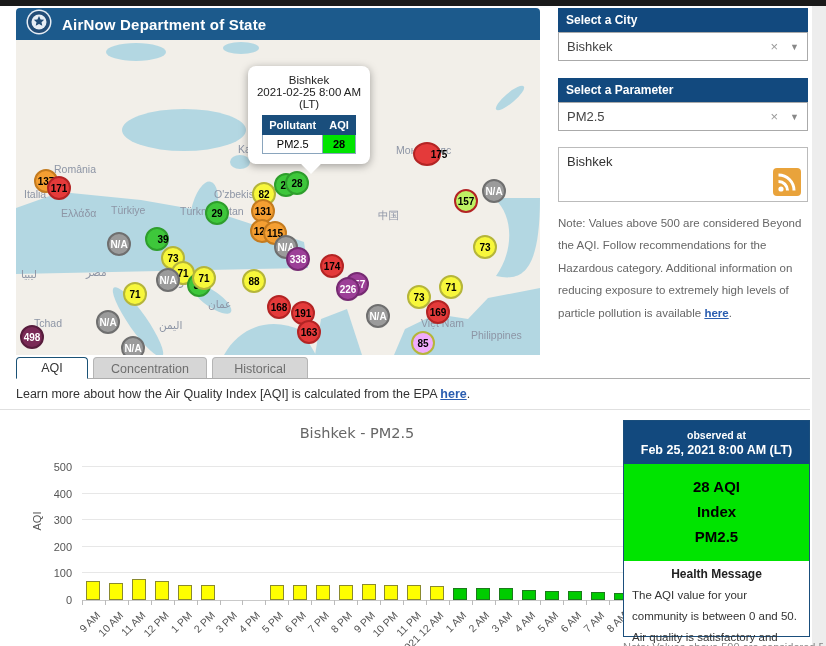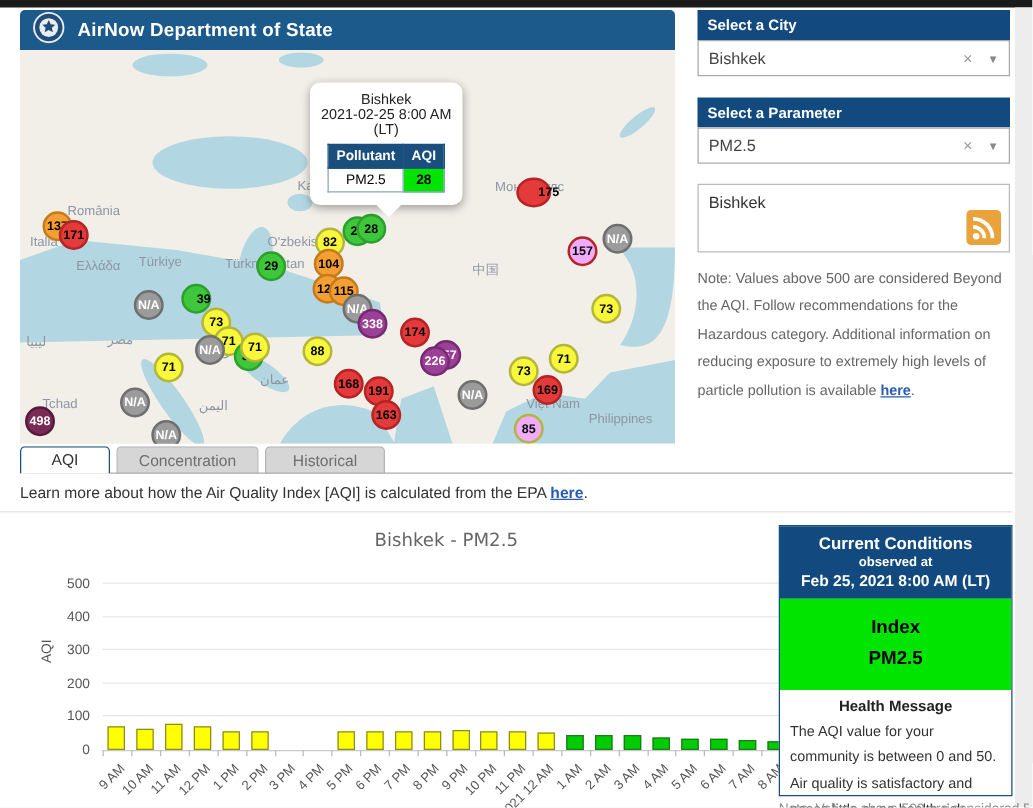--- a/index.html
+++ b/index.html
@@ -147,35 +147,35 @@
           <div class="marker" style="left: 167px; top: 233px; background: rgb(247, 247, 59); border-color: rgb(181, 181, 58); color: rgb(0, 0, 0);">71</div>
           <div class="marker" style="left: 152px; top: 240px; background: rgb(155, 155, 155); border-color: rgb(111, 111, 111); color: rgb(255, 255, 255);">N/A</div>
           <div class="marker" style="left: 183px; top: 245px; background: rgb(62, 199, 59); border-color: rgb(46, 158, 44); color: rgb(0, 0, 0);">30</div>
           <div class="marker" style="left: 188px; top: 238px; background: rgb(247, 247, 59); border-color: rgb(181, 181, 58); color: rgb(0, 0, 0);">71</div>
           <div class="marker" style="left: 119px; top: 254px; background: rgb(247, 247, 59); border-color: rgb(181, 181, 58); color: rgb(0, 0, 0);">71</div>
           <div class="marker" style="left: 92px; top: 282px; background: rgb(155, 155, 155); border-color: rgb(111, 111, 111); color: rgb(255, 255, 255);">N/A</div>
           <div class="marker" style="left: 16px; top: 297px; background: rgb(122, 42, 86); border-color: rgb(87, 28, 60); color: rgb(255, 255, 255);">498</div>
           <div class="marker" style="left: 117px; top: 308px; background: rgb(155, 155, 155); border-color: rgb(111, 111, 111); color: rgb(255, 255, 255);">N/A</div>
           <div class="marker" style="left: 201px; top: 173px; background: rgb(62, 199, 59); border-color: rgb(46, 158, 44); color: rgb(0, 0, 0);">29</div>
           <div class="marker" style="left: 248px; top: 154px; background: rgb(247, 247, 59); border-color: rgb(181, 181, 58); color: rgb(0, 0, 0);">82</div>
-          <div class="marker" style="left: 247px; top: 171px; background: rgb(245, 159, 50); border-color: rgb(196, 123, 31); color: rgb(0, 0, 0);">104</div>
+          <div class="marker" style="left: 247px; top: 171px; background: rgb(245, 159, 50); border-color: rgb(196, 123, 31); color: rgb(0, 0, 0);">131</div>
           <div class="marker" style="left: 246px; top: 191px; background: rgb(245, 159, 50); border-color: rgb(196, 123, 31); color: rgb(0, 0, 0);">121</div>
           <div class="marker" style="left: 259px; top: 193px; background: rgb(245, 159, 50); border-color: rgb(196, 123, 31); color: rgb(0, 0, 0);">115</div>
           <div class="marker" style="left: 270px; top: 207px; background: rgb(155, 155, 155); border-color: rgb(111, 111, 111); color: rgb(255, 255, 255);">N/A</div>
           <div class="marker" style="left: 282px; top: 219px; background: rgb(156, 63, 151); border-color: rgb(118, 42, 114); color: rgb(255, 255, 255);">338</div>
           <div class="marker" style="left: 316px; top: 226px; background: rgb(228, 58, 58); border-color: rgb(179, 36, 36); color: rgb(0, 0, 0);">174</div>
           <div class="marker" style="left: 238px; top: 241px; background: rgb(247, 247, 59); border-color: rgb(181, 181, 58); color: rgb(0, 0, 0);">88</div>
           <div class="marker" style="left: 263px; top: 267px; background: rgb(228, 58, 58); border-color: rgb(179, 36, 36); color: rgb(0, 0, 0);">168</div>
           <div class="marker" style="left: 287px; top: 273px; background: rgb(228, 58, 58); border-color: rgb(179, 36, 36); color: rgb(0, 0, 0);">191</div>
           <div class="marker" style="left: 293px; top: 292px; background: rgb(228, 58, 58); border-color: rgb(179, 36, 36); color: rgb(0, 0, 0);">163</div>
           <div class="marker" style="left: 341px; top: 244px; background: rgb(156, 63, 151); border-color: rgb(118, 42, 114); color: rgb(255, 255, 255);">457</div>
           <div class="marker" style="left: 332px; top: 249px; background: rgb(156, 63, 151); border-color: rgb(118, 42, 114); color: rgb(255, 255, 255);">226</div>
           <div class="marker" style="left: 409px; top: 114px; background: rgb(228, 58, 58); border-color: rgb(179, 36, 36); color: rgb(0, 0, 0); padding-left: 24px;">175</div>
           <div class="marker" style="left: 478px; top: 151px; background: rgb(155, 155, 155); border-color: rgb(111, 111, 111); color: rgb(255, 255, 255);">N/A</div>
-          <div class="marker" style="left: 450px; top: 161px; background: #f0abfc; border-color: rgb(179, 36, 36); color: rgb(0, 0, 0);">157</div>
+          <div class="marker" style="left: 450px; top: 161px; background: #bef264; border-color: rgb(179, 36, 36); color: rgb(0, 0, 0);">157</div>
           <div class="marker" style="left: 469px; top: 207px; background: rgb(247, 247, 59); border-color: rgb(181, 181, 58); color: rgb(0, 0, 0);">73</div>
           <div class="marker" style="left: 435px; top: 247px; background: rgb(247, 247, 59); border-color: rgb(181, 181, 58); color: rgb(0, 0, 0);">71</div>
           <div class="marker" style="left: 403px; top: 257px; background: rgb(247, 247, 59); border-color: rgb(181, 181, 58); color: rgb(0, 0, 0);">73</div>
           <div class="marker" style="left: 390px; top: 272px; background: rgb(228, 58, 58); border-color: rgb(179, 36, 36); color: rgb(0, 0, 0); margin-left: 20px;">169</div>
           <div class="marker" style="left: 362px; top: 276px; background: rgb(155, 155, 155); border-color: rgb(111, 111, 111); color: rgb(255, 255, 255);">N/A</div>
           <div class="marker" style="left: 407px; top: 303px; background: #f0abfc; border-color: rgb(181, 181, 58); color: rgb(0, 0, 0);">85</div>
           <div class="marker" style="left: 270px; top: 145px; background: rgb(62, 199, 59); border-color: rgb(46, 158, 44); color: rgb(0, 0, 0);">28</div>
           <div class="marker" style="left: 281px; top: 143px; background: rgb(62, 199, 59); border-color: rgb(46, 158, 44); color: rgb(0, 0, 0);">28</div>
         </div>
       <div class="popup">
@@ -369,25 +369,25 @@
         <div class="ytick" style="bottom: 73.6364px;">300</div>
         <div class="gridline" style="bottom: 106.182px;"></div>
         <div class="ytick" style="bottom: 100.182px;">400</div>
         <div class="gridline" style="bottom: 132.727px;"></div>
         <div class="ytick" style="bottom: 126.727px;">500</div>
       </div>
   </div>
 
   <div class="cc-card">
     <div class="cc-head">
-      <div class="l1">Current Conditions</div>
       <div class="l2">observed at</div>
       <div class="l3">Feb 25, 2021 8:00 AM (LT)</div>
     </div>
     <div class="cc-green" id="cc-green" style="background: rgb(0, 228, 0);">
+      <div>28 AQI</div>
       <div>Index</div>
       <div>PM2.5</div>
     </div>
     <div class="cc-health">
       <div class="ht">Health Message</div>
       <div class="hm">The AQI value for your community is between 0 and 50. Air quality is satisfactory and poses little or no health risk.</div>
     </div>
   </div>
 
   <div class="bottom-note">Note: Values above 500 are considered Beyond the AQI. Follow</div>

